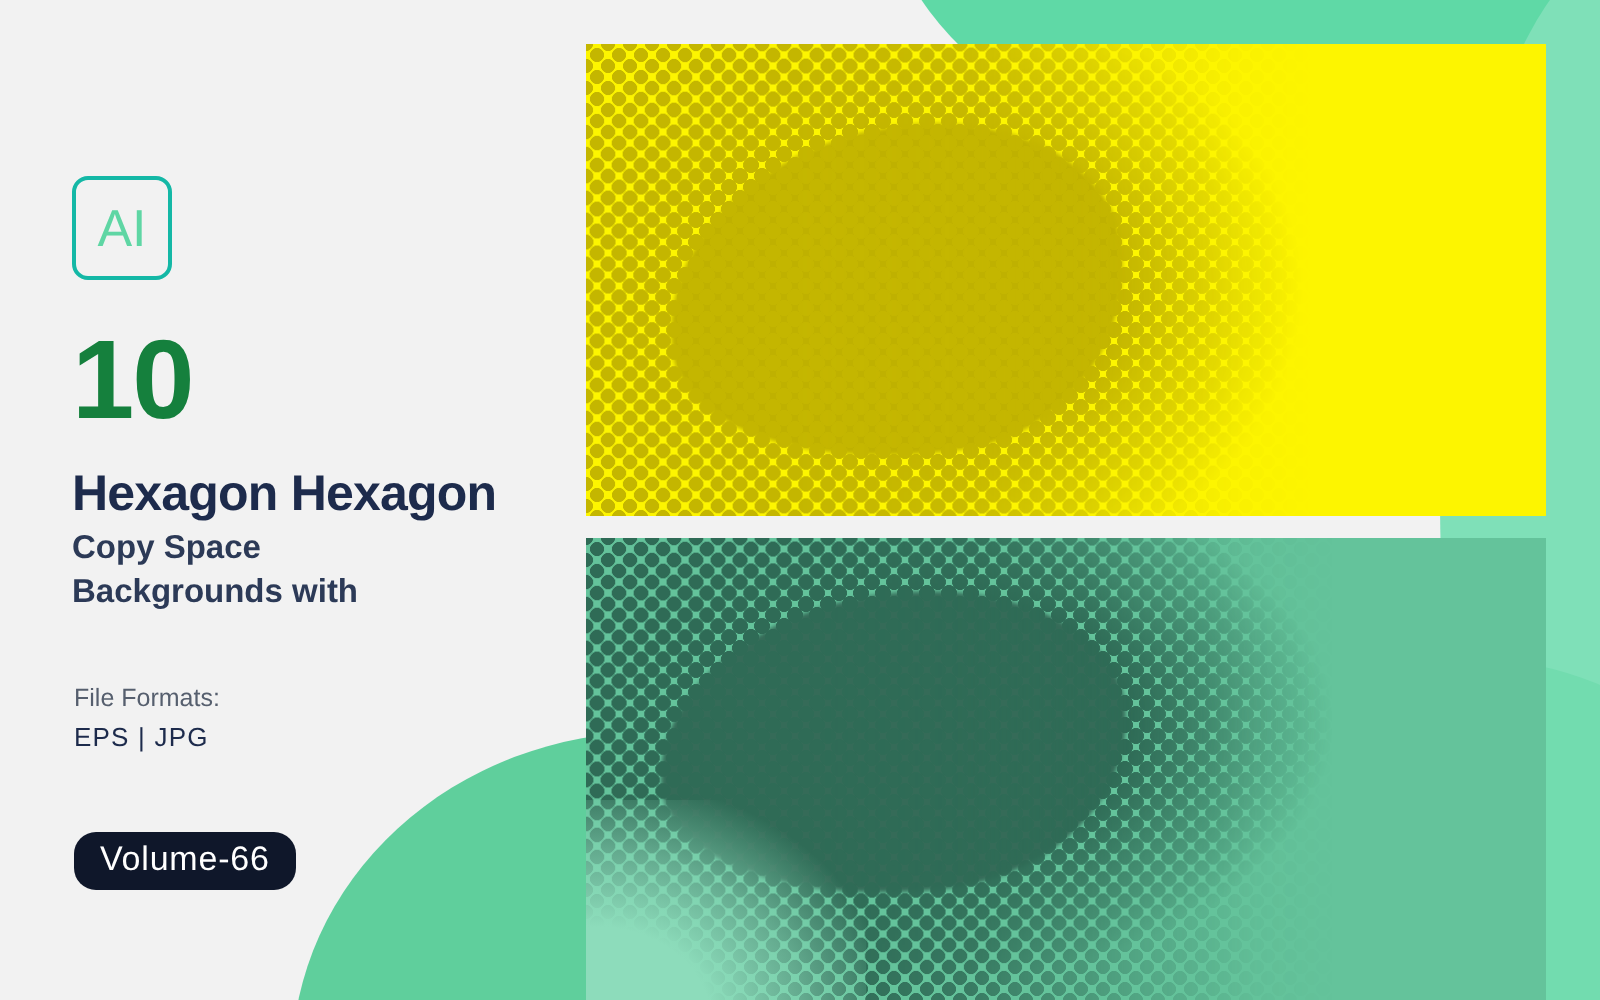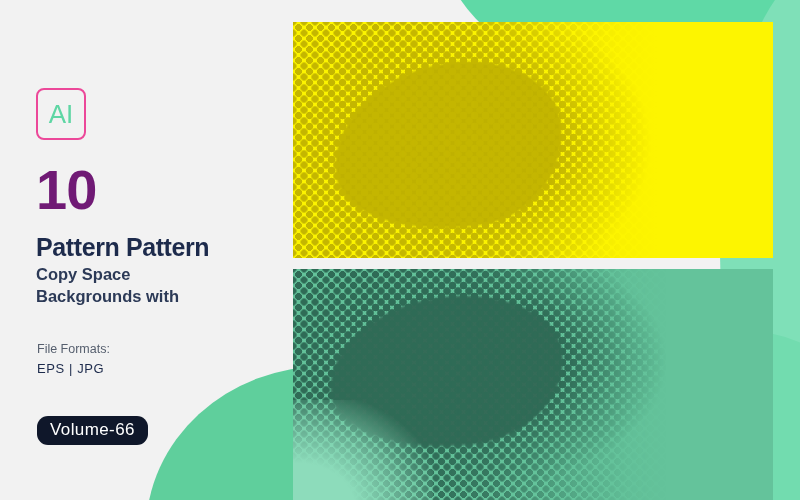--- a/index.html
+++ b/index.html
@@ -57,37 +57,37 @@
     top: 0;
     width: 250px;
     height: 500px;
     z-index: 5;
   }
 
   .ai-badge {
     position: absolute;
     left: 0; top: 88px;
     width: 46px; height: 48px;
-    border: 2px solid #ec4899;
+    border: 2px solid #14b8a6;
     border-radius: 8px;
     display: flex;
     align-items: center;
     justify-content: center;
     color: #5fd6a4;
     font-size: 26px;
     letter-spacing: 0px;
     font-family: "Liberation Sans", sans-serif;
   }
 
   .count {
     position: absolute;
     left: 0; top: 162px;
     font-size: 56px;
     font-weight: bold;
-    color: #701a75;
+    color: #15803d;
     letter-spacing: -1px;
     line-height: 1;
   }
 
   .title {
     position: absolute;
     left: 0; top: 234px;
     font-size: 25px;
     font-weight: bold;
     color: #1d2b4c;
@@ -234,21 +234,21 @@
   <div class="deco deco-bottom-right"></div>
 
   <div class="info">
 
     <div class="ai-badge">
       <span>AI</span>
     </div>
 
     <div class="count">10</div>
 
-    <div class="title">Pattern Pattern</div>
+    <div class="title">Hexagon Hexagon</div>
 
     <div class="subtitle">
       <div>Copy Space</div>
       <div>Backgrounds with</div>
     </div>
 
     <div class="formats-label">File Formats:</div>
     <div class="formats-value">EPS  |  JPG</div>
 
     <div class="volume">Volume-66</div>

